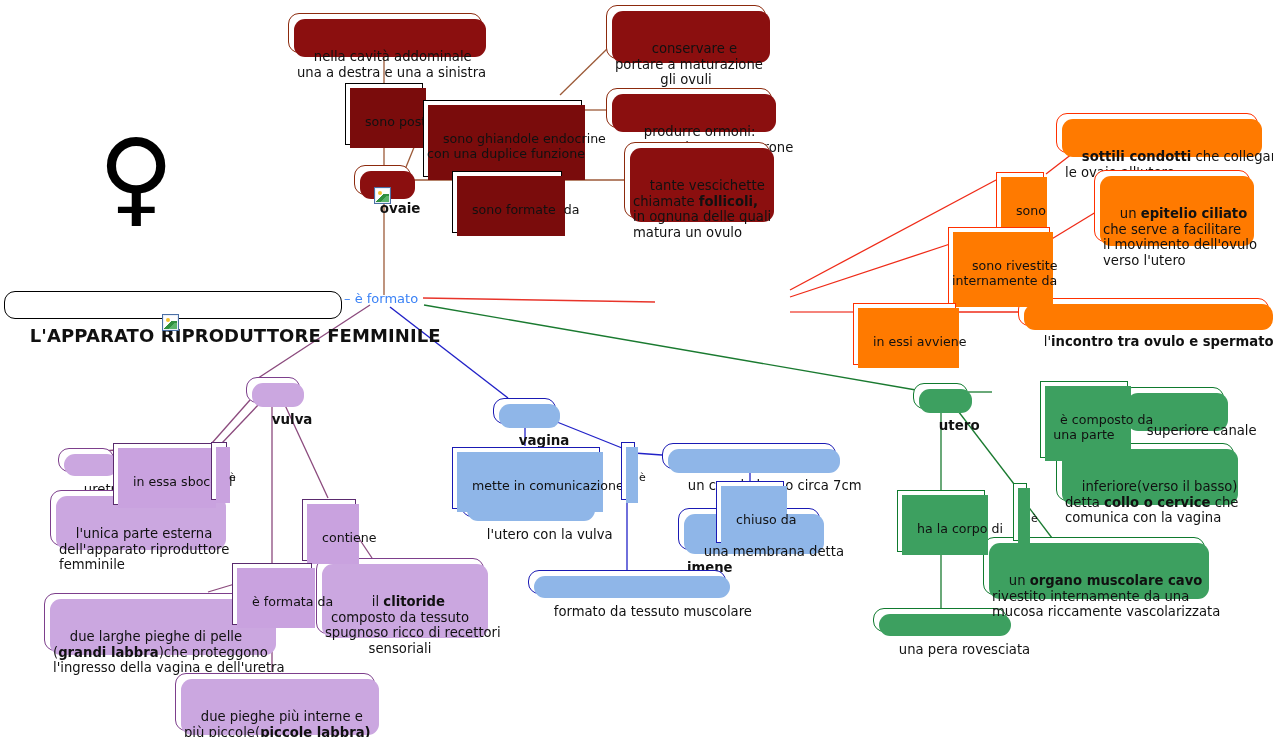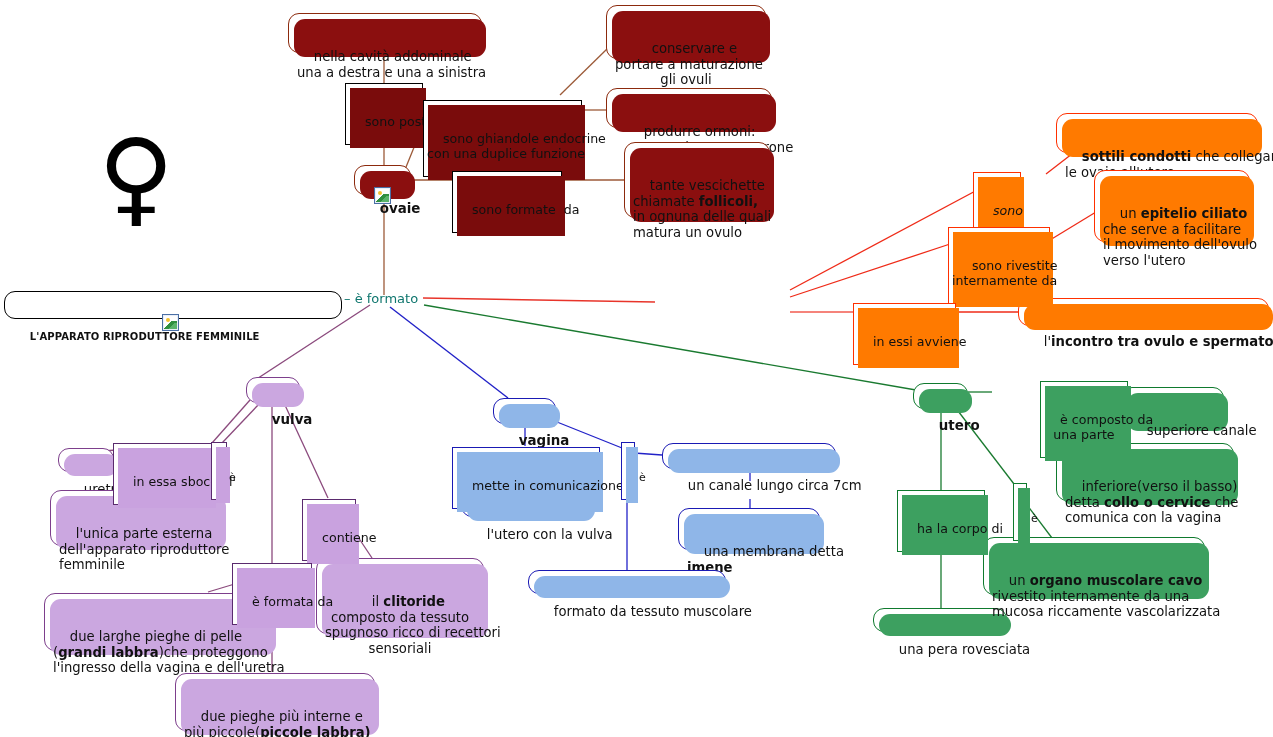--- a/index.html
+++ b/index.html
@@ -47,21 +47,21 @@
     color: #111;
     white-space: pre;
     text-align: center;
     z-index: 6;
   }
   .lbl .sh {
     position: absolute;
     left: 4px; top: 4px; right: -4px; bottom: -4px;
     z-index: -1;
   }
-  .plain { position:absolute; font-size:13px; color:#0f766e; white-space:pre; z-index:6; }
+  .plain { position:absolute; font-size:13px; color:#3b82f6; white-space:pre; z-index:6; }
 
   
   .c-brown  { border-color:#8c2a0d; }
   .c-brown  .sh { background:#8b0f0f; }
   .c-orange { border-color:#ff3000; }
   .c-orange .sh { background:#ff7a00; }
   .c-purple { border-color:#7d3f8c; }
   .c-purple .sh { background:#cba7e0; }
   .c-blue   { border-color:#1a1ab4; }
   .c-blue   .sh { background:#8fb6e8; }
@@ -196,21 +196,21 @@
 
     <path d="M955 407 L1014 484" stroke="#1a7a30" stroke-width="1.3" fill="none"></path>
 
     <path d="M1024 501 L1052 538" stroke="#1a7a30" stroke-width="1.3" fill="none"></path>
   </svg>
 
   <div id="venus" style="left:98px; top:125px;">♀</div>
 
   <div class="node c-black" style="left:4px; top:291px; width:338px; height:28px; padding-top:5px;">
     
-    <span style="font-weight:bold; font-size:10px; letter-spacing:0.1px;">L'APPARATO RIPRODUTTORE FEMMINILE</span>
+    <span style="font-weight:bold; font-size:18px; letter-spacing:0.1px;">L'APPARATO RIPRODUTTORE FEMMINILE</span>
   </div>
   <div class="picicon" style="left:162px; top:314px;">
     <span class="sky"></span>
       <span class="mtn"></span>
       <span class="mtn2"></span>
       <span class="sun"></span>
   </div>
   <div class="plain" style="left:344px; top:291px; font-size:13px;">– è formato</div>
 
   <div class="node c-brown" style="left:354px; top:165px; width:57px; height:30px; text-align:center; padding-top:4px;">
@@ -261,21 +261,21 @@
 
   <div class="node c-brown" style="left:624px; top:142px; width:146px; height:76px;">
     <span class="sh"></span>
     <span><span>tante vescichette
 chiamate </span><b>follicoli,</b><span>
 in ognuna delle quali
 matura un ovulo</span></span>
   </div>
 
 
-  <div class="lbl c-orange" style="left:973px; top:172px; width:48px;font-style:italic;">
+  <div class="lbl c-orange" style="left:996px; top:172px; width:48px;">
     <span class="sh"></span>
     <span>sono</span>
   </div>
 
   <div class="node c-orange" style="left:1056px; top:113px; width:202px; height:40px;">
     <span class="sh"></span>
     <span><b>sottili condotti</b><span> che collegano
 le ovaie all'utero</span></span>
   </div>
 
@@ -379,20 +379,24 @@
   <div class="lbl c-blue" style="left:621px; top:442px; width:14px; font-size:11px; line-height:14px;">
     <span class="sh"></span>
     <span>è</span>
   </div>
 
   <div class="node c-blue" style="left:662px; top:443px; width:174px; height:26px; padding-top:3px; text-align:center;">
     <span class="sh"></span>
     <span>un canale lungo circa 7cm</span>
   </div>
 
+  <div class="lbl c-blue" style="left:716px; top:481px; width:68px;">
+    <span class="sh"></span>
+    <span>chiuso da</span>
+  </div>
 
   <div class="node c-blue" style="left:678px; top:508px; width:142px; height:42px;">
     <span class="sh"></span>
     <span><span>una membrana detta
 </span><b>imene</b></span>
   </div>
 
   <div class="node c-blue" style="left:528px; top:570px; width:198px; height:24px; padding-top:2px; text-align:center;">
     <span class="sh"></span>
     <span>formato da tessuto muscolare</span>

